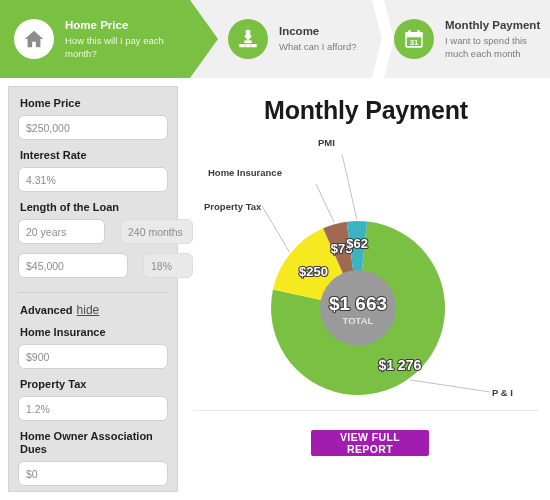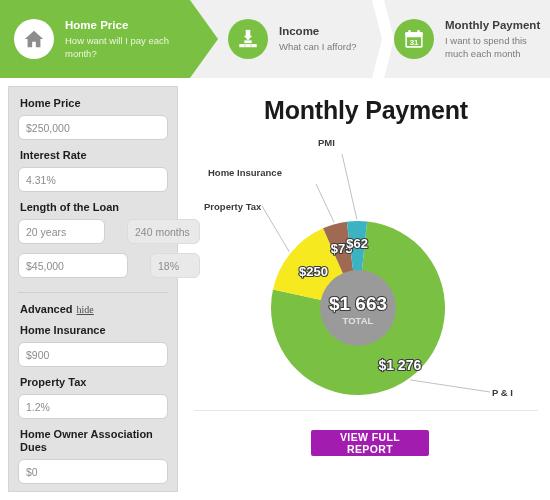--- a/index.html
+++ b/index.html
@@ -49,28 +49,28 @@
 
   
   .form-panel{position:absolute;left:8px;top:86px;width:170px;height:406px;
     background:#e2e2e2;border:1px solid #d4d4d4;box-sizing:border-box;padding:10px 9px 0 9px;}
   .fld{margin-bottom:9px;}
   .flabel{font-size:11px;font-weight:bold;color:#1d1d1d;margin:0 0 5px 2px;line-height:13px;}
   .finput{width:100%;height:25px;box-sizing:border-box;background:#ffffff;border:1px solid #d0d0d0;
     border-radius:6px;font-size:10.5px;color:#8c8c8c;font-family:"Liberation Sans", sans-serif;
     padding:0 7px;line-height:23px;outline:none;}
   .finput.ro{background:#e9e9e9;border-color:#dcdcdc;}
-  .pair{display:flex;gap:22px;}
+  .pair{display:flex;gap:15px;}
   .loan-a{width:87px;}
   .loan-b{width:73px;}
   .dp-a{width:110px;}
   .dp-b{width:50px;text-align:left;}
   .sep{height:1px;background:#d0d0d0;margin:14px 0 10px 0;}
   .adv{font-size:11px;font-weight:bold;color:#1d1d1d;margin:0 0 9px 2px;}
-  .adv .hide{font-weight:normal;color:#4d4d4d;text-decoration:underline;margin-left:4px;cursor:pointer;font-size:10px;font-family:Liberation Serif, serif;}
+  .adv .hide{font-weight:normal;color:#4d4d4d;text-decoration:underline;margin-left:4px;cursor:pointer;font-size:12px;}
 
   
   .chart-area{position:absolute;left:190px;top:86px;width:352px;height:406px;}
   .chart-title{position:absolute;top:10px;left:0;width:352px;text-align:center;
     font-size:25px;font-weight:bold;color:#1a1a1a;letter-spacing:-0.2px;margin:0;}
   .chart-svg{position:absolute;top:42px;left:0;}
   .divider{position:absolute;left:4px;top:324px;width:344px;height:1px;background:#e6e6e6;}
   .report-btn{position:absolute;left:121px;top:344px;width:118px;height:26px;
     background:#a21caf;border:none;border-radius:2px;color:#ffffff;font-size:10.5px;
     font-weight:bold;letter-spacing:0.4px;font-family:"Liberation Sans", sans-serif;cursor:pointer;}
@@ -87,21 +87,21 @@
   <div class="stepper">
 
     <div class="step" id="step1">
       <div class="icon-wrap">
         <svg class="ic" width="22" height="22" viewBox="0 0 24 24" aria-hidden="true">
           <path d="M12 3 L22 12 h-3 v9 h-5 v-6 h-4 v6 H5 v-9 H2 Z" fill="#8d8d8d"></path>
         </svg>
       </div>
       <div class="txt">
         <p class="s-title">Home Price</p>
-        <p class="s-sub">How want will I pay each month?</p>
+        <p class="s-sub">How this will I pay each month?</p>
       </div>
     </div>
 
     <div class="step" id="step2">
       <div class="icon-wrap">
         <svg class="ic" width="22" height="22" viewBox="0 0 24 24" aria-hidden="true">
           <rect x="9.5" y="2" width="5" height="7" fill="#ffffff"></rect>
           <path d="M7.5 8.5 L12 13.5 L16.5 8.5 Z" fill="#ffffff"></path>
           <rect x="8" y="13.5" width="8" height="3" fill="#ffffff"></rect>
           <rect x="2.5" y="17.5" width="6" height="3.5" fill="#ffffff"></rect>

